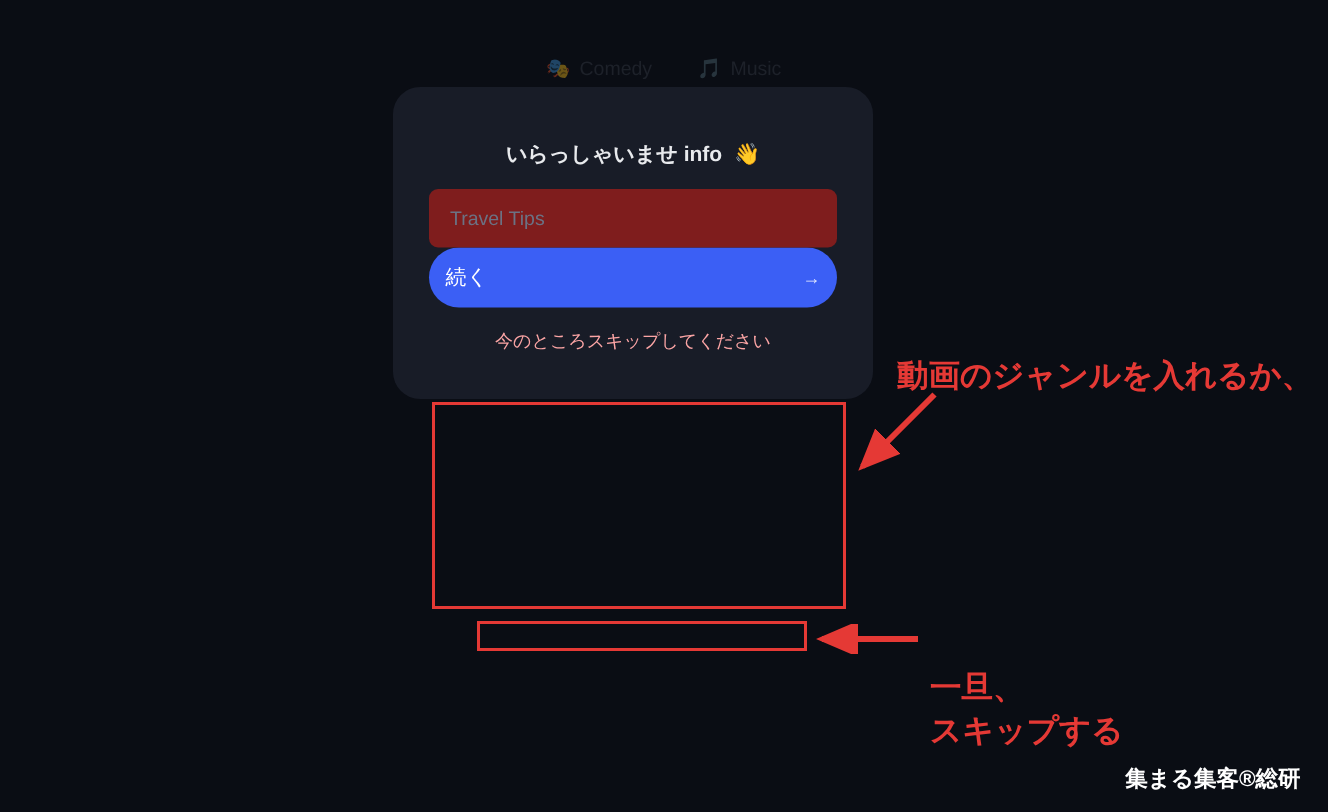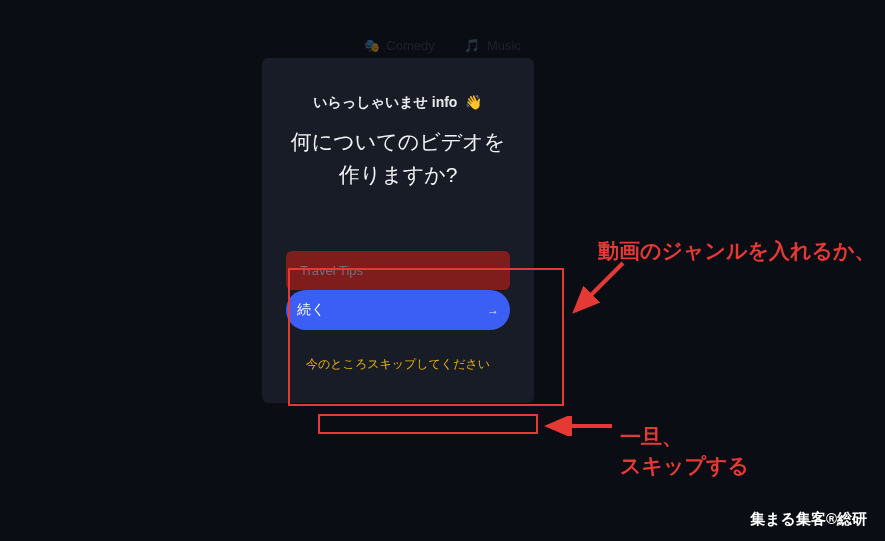--- a/index.html
+++ b/index.html
@@ -10,22 +10,22 @@
       position: relative; overflow: hidden;
     }
     .bg-tags {
       position: absolute; top: 38px; left: 0; right: 0;
       display: flex; justify-content: center; gap: 30px;
       color: #3a3f4a; font-size: 13px; opacity: 0.4;
     }
     .bg-tag { display: flex; align-items: center; gap: 6px; }
     .modal {
       position: absolute; left: 262px; top: 58px;
-      width: 272px; padding: 36px 24px 30px;
-      background: #181c27; border-radius: 6px;
+      width: 320px; padding: 36px 24px 30px;
+      background: #181c27; border-radius: 18px;
     }
     .welcome {
       text-align: center; color: #e8eaed;
       font-size: 14px; font-weight: 600; margin-bottom: 14px;
     }
     .wave { display: inline-block; margin-left: 4px; }
     .question {
       text-align: center; color: #f1f3f5;
       font-size: 21px; font-weight: 500; line-height: 1.55;
       margin-bottom: 60px;
@@ -43,39 +43,39 @@
     .continue-btn {
       width: 100%; padding: 11px;
       background: #3b5ff5; border: none; border-radius: 22px;
       color: #fff; font-size: 14px; font-weight: 500;
       cursor: pointer; display: flex;
       align-items: center; justify-content: space-between; gap: 6px;
     }
     .arrow { font-size: 12px; opacity: 0.85; }
     .skip-link {
       display: block; text-align: center;
-      color: #eab308; font-size: 12px; margin-top: 26px;
+      color: #fca5a5; font-size: 12px; margin-top: 14px;
       cursor: pointer;
     }
     .highlight-box-1 {
       position: absolute; left: 288px; top: 268px;
       width: 276px; height: 138px;
       border: 2px solid #e53935; pointer-events: none;
     }
     .highlight-box-2 {
       position: absolute; left: 318px; top: 414px;
       width: 220px; height: 20px;
       border: 2px solid #e53935; pointer-events: none;
     }
     .anno {
       position: absolute; color: #e53935;
       font-size: 21px; font-weight: 700; line-height: 1.4; margin-top: 36px;
     }
     .anno-1 { left: 598px; top: 200px; }
-    .anno-2 { left: 620px; top: 386px; }
+    .anno-2 { left: 620px; top: 408px; }
     .arrow-svg { position: absolute; pointer-events: none; }
     .watermark {
       position: absolute; right: 18px; bottom: 12px;
       color: #fff; font-size: 15px; font-weight: 700;
     }
   </style>
 </head>
 <body>
 
 <div class="bg-tags">
@@ -88,21 +88,20 @@
     <span>Music</span>
   </div>
 </div>
 
 <div class="modal">
   <div class="welcome">
     <span>いらっしゃいませ</span>
     <span>info</span>
     <span class="wave">👋</span>
   </div>
-  <div class="question">何についてのビデオを作りますか?</div>
   <input class="input-field" type="text" placeholder="Travel Tips" style="">
   <button class="continue-btn">
     <span>続く</span>
     <span class="arrow">→</span>
   </button>
   <div class="skip-link">今のところスキップしてください</div>
 </div>
 
 <div class="highlight-box-1"></div>
 <div class="highlight-box-2"></div>

